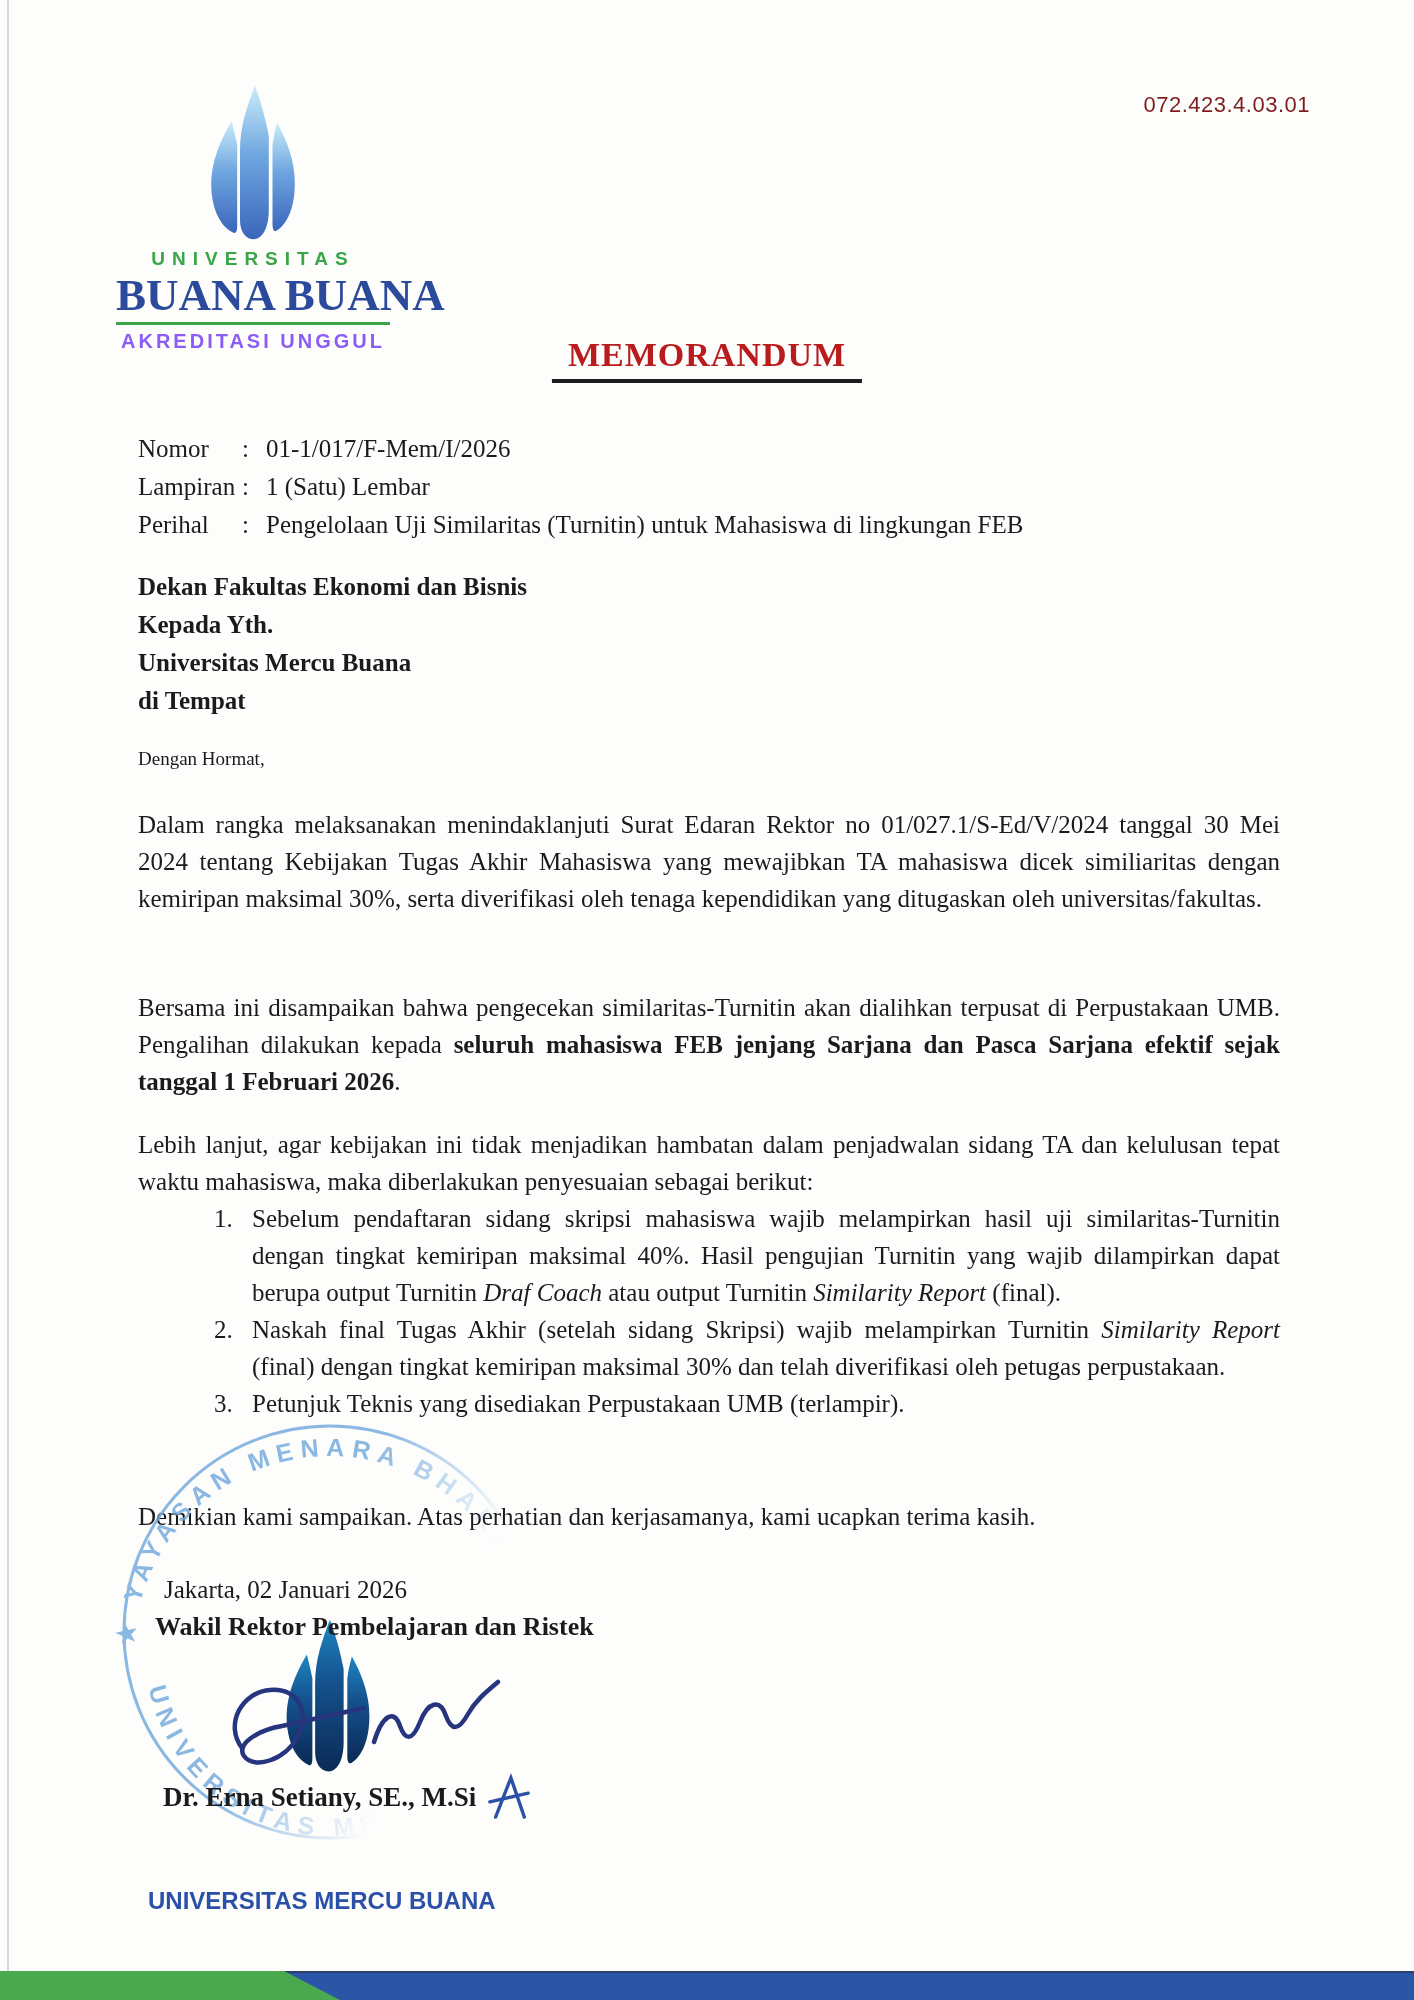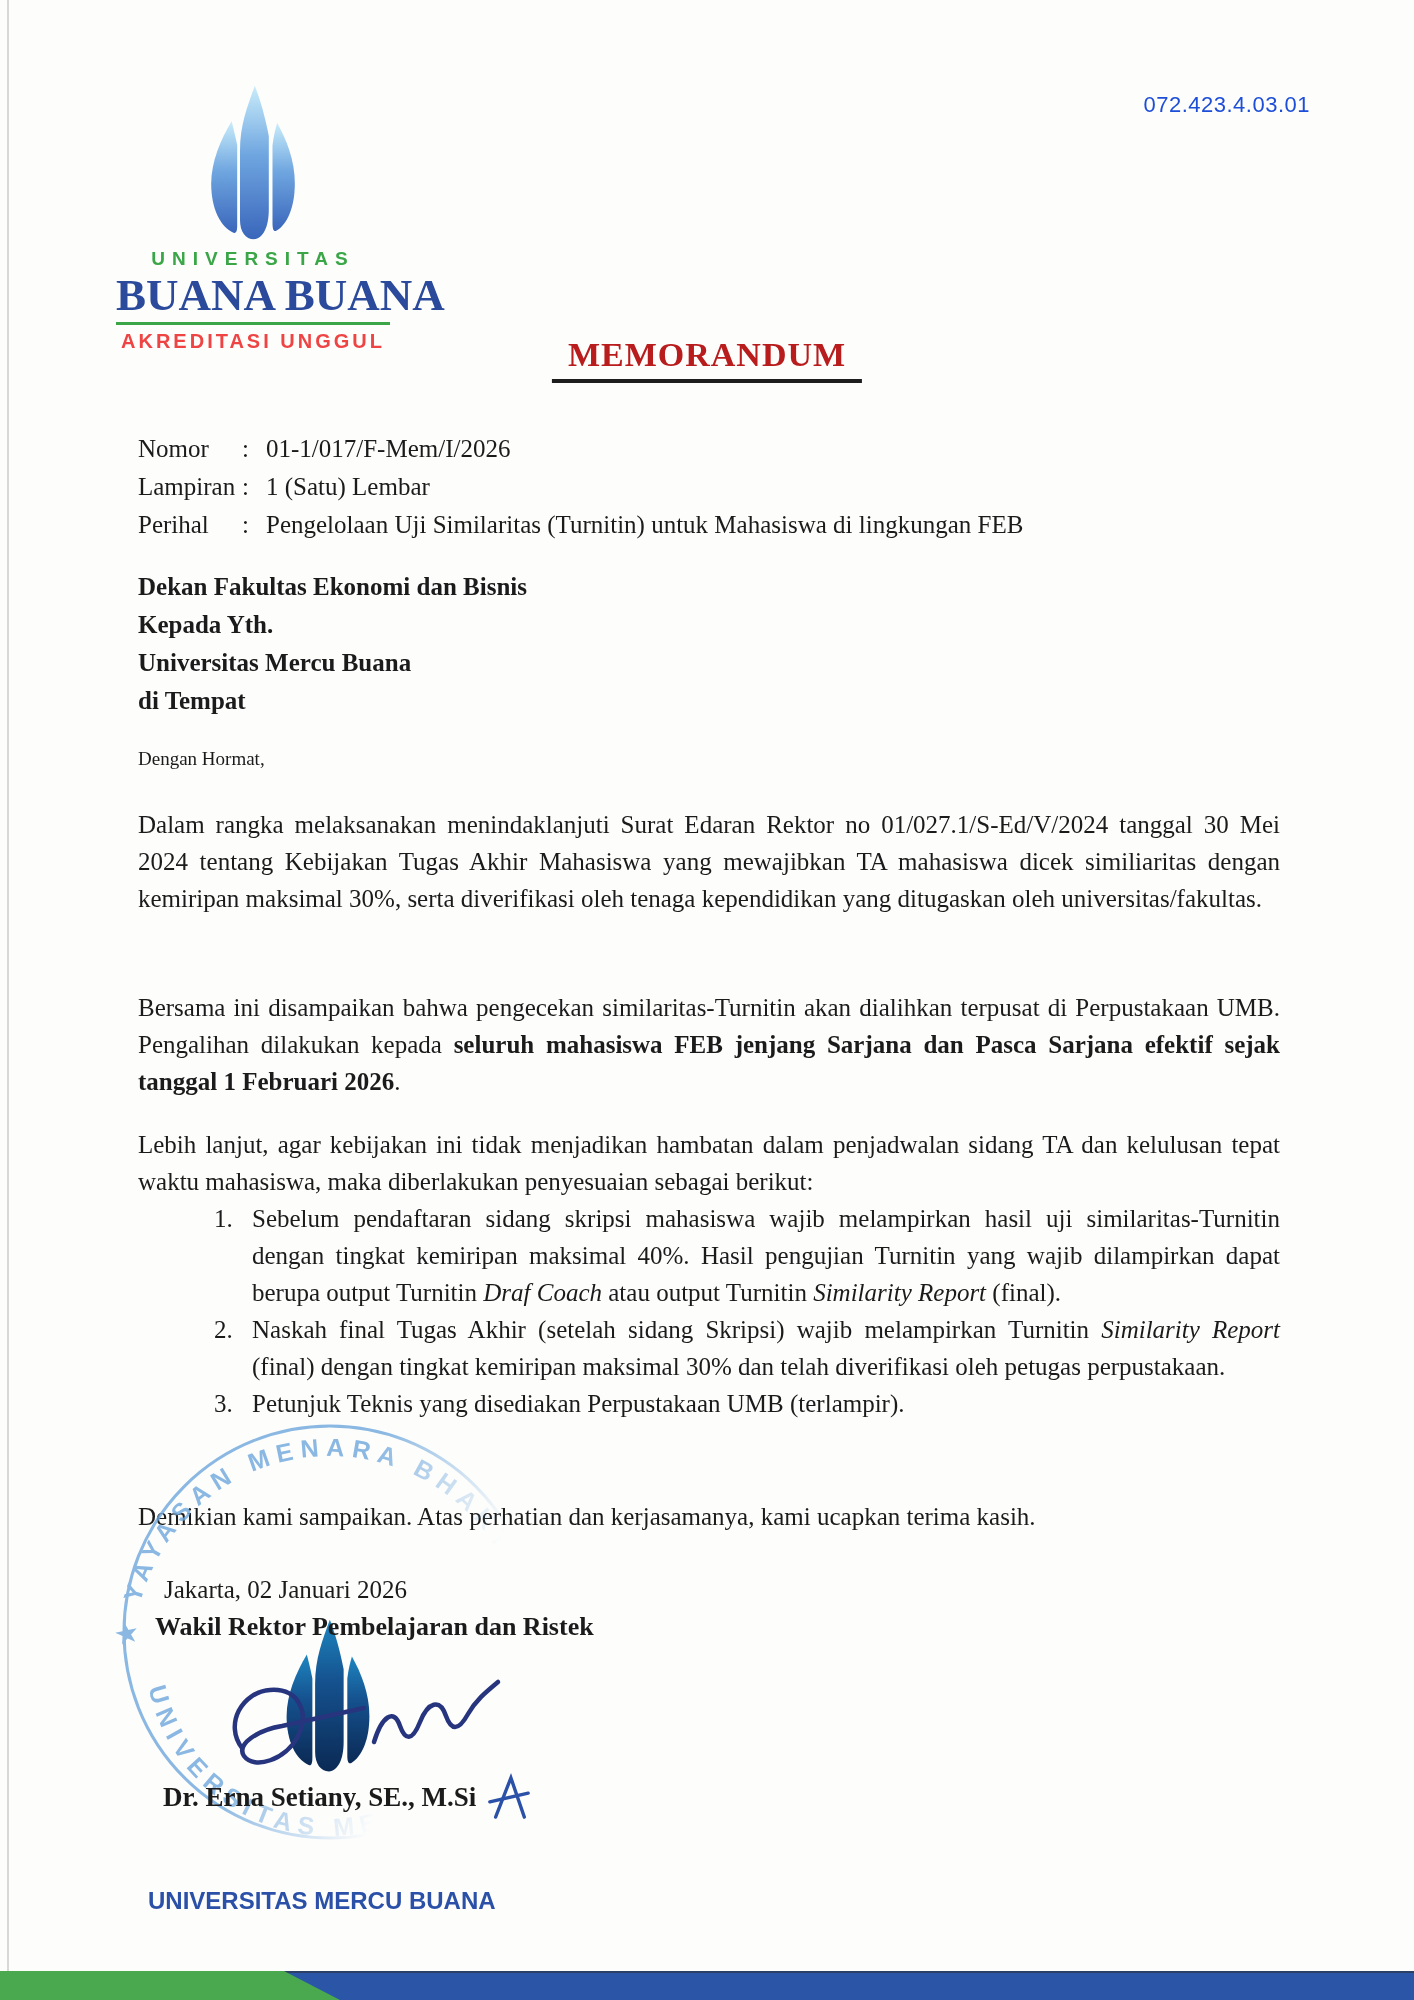--- a/index.html
+++ b/index.html
@@ -2,30 +2,30 @@
 <html><head>
 <meta charset="utf-8">
 <style>
   html,body{margin:0;padding:0;background:#e8e8e8;}
   .page{position:relative;width:1414px;height:2000px;background:#fdfdfc;overflow:hidden;
         font-family:"Liberation Serif",serif;color:#1b1b1b;}
   .scanline{position:absolute;left:7px;top:0;width:2px;height:100%;background:#d8d8d8;}
 
   
   .refnum{position:absolute;top:92px;right:104px;font-family:"Liberation Sans",sans-serif;
-          font-size:22px;color:#1d4ed8;letter-spacing:.5px;}
+          font-size:22px;color:#7f1d1d;letter-spacing:.5px;}
   .logo{position:absolute;left:116px;top:84px;width:274px;text-align:center;}
   .logo svg.flame-lt{display:block;margin:0 auto 6px auto;}
   .logo-univ{font-family:"Liberation Sans",sans-serif;font-weight:bold;font-size:19px;
              color:#3aa648;letter-spacing:7px;margin-bottom:3px;white-space:nowrap;}
   .logo-name{font-family:"Liberation Serif",serif;font-weight:bold;font-size:45px;line-height:1;
              color:#2b4a9b;letter-spacing:0px;white-space:nowrap;}
   .logo-rule{height:3px;background:#3aa648;margin:4px 0 5px 0;}
   .logo-akred{font-family:"Liberation Sans",sans-serif;font-weight:bold;font-size:20px;
-              color:#ef4444;letter-spacing:3px;white-space:nowrap;}
+              color:#8b5cf6;letter-spacing:3px;white-space:nowrap;}
 
   .title{position:absolute;top:336px;left:50%;transform:translateX(-50%);
          font-weight:bold;font-size:34px;letter-spacing:1px;color:#b91c1c;
          border-bottom:4px solid #1d1d1d;padding:0 16px 5px 16px;white-space:nowrap;}
 
   
   .meta{position:absolute;left:138px;top:430px;font-size:25px;line-height:38px;}
   .meta-row{display:flex;}
   .meta-label{width:104px;}
   .meta-colon{width:24px;text-align:left;}

